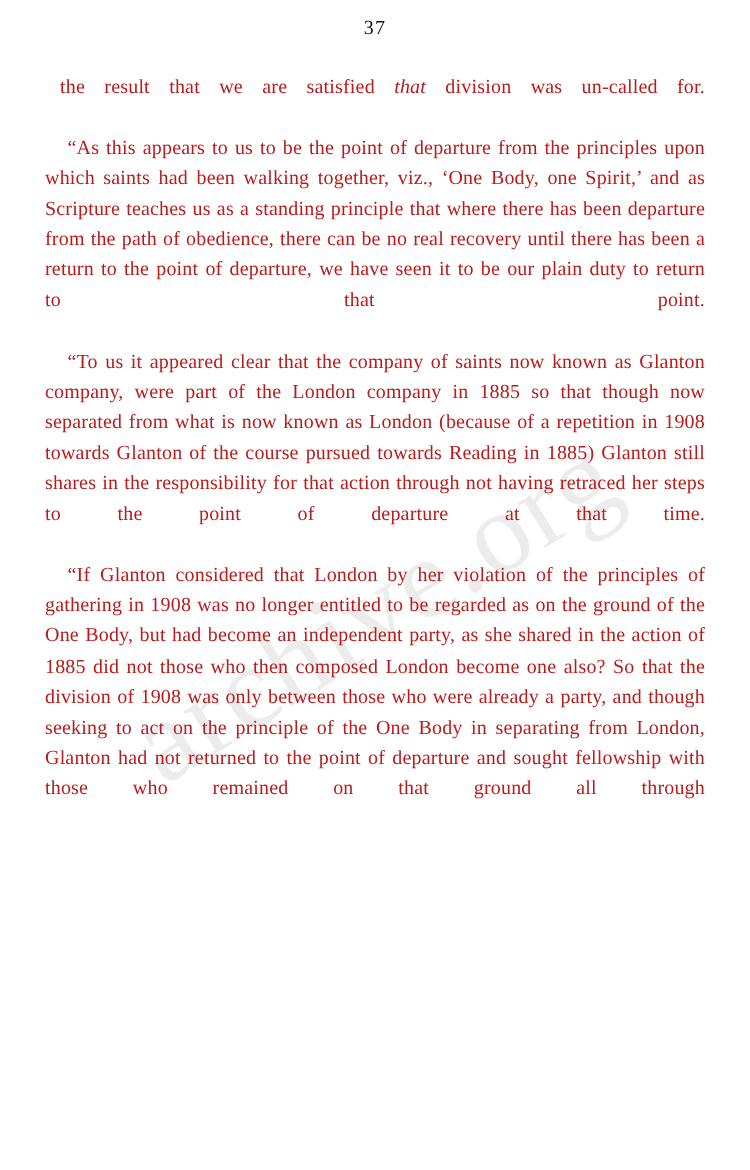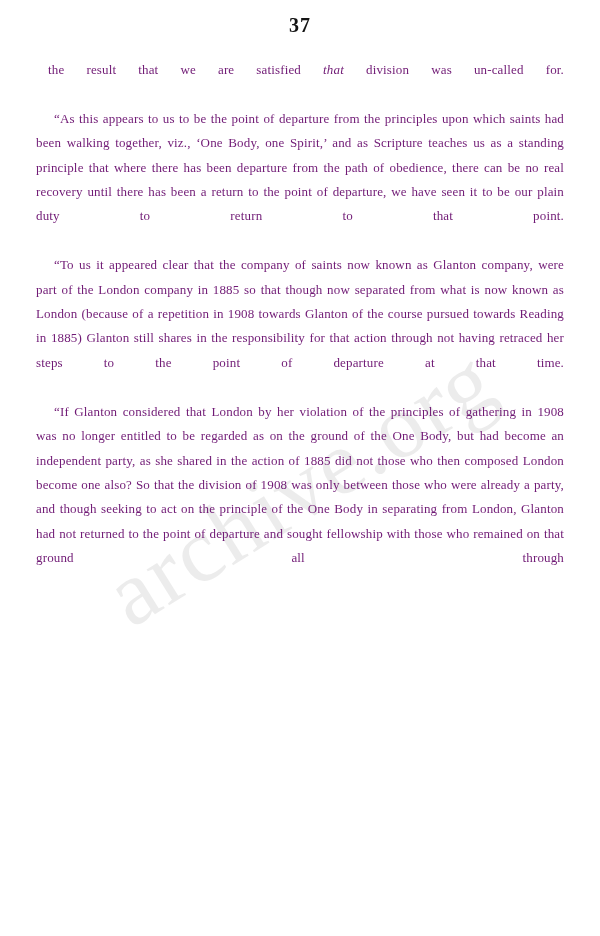--- a/index.html
+++ b/index.html
@@ -40,44 +40,44 @@
     z-index: 0;
     font-weight: 400;
   }
 
   .page-number {
     position: absolute;
     top: 14px;
     left: 0;
     width: 600px;
     text-align: center;
-    font-size: 20px;
-    font-weight: 700;
+    font-size: 16px;
+    font-weight: 400;
     letter-spacing: 1px;
     z-index: 2;
   }
 
   .body-text {
     position: absolute;
     top: 58px;
     left: 36px;
     width: 528px;
     z-index: 1;
   }
 
   p.para {
     margin: 0 0 0 0;
-    font-size: 13px;
+    font-size: 16px;
     line-height: 24.4px;
     text-align: justify;
     text-justify: inter-word;
     text-indent: 18px;
     letter-spacing: 0.15px;
     word-spacing: 0.5px;
-    color: #701a75;
+    color: #b91c1c;
   }
 
   p.para.first {
     text-indent: 12px;
   }
 
   
   p.para:after {
     content: "";
     display: inline-block;

